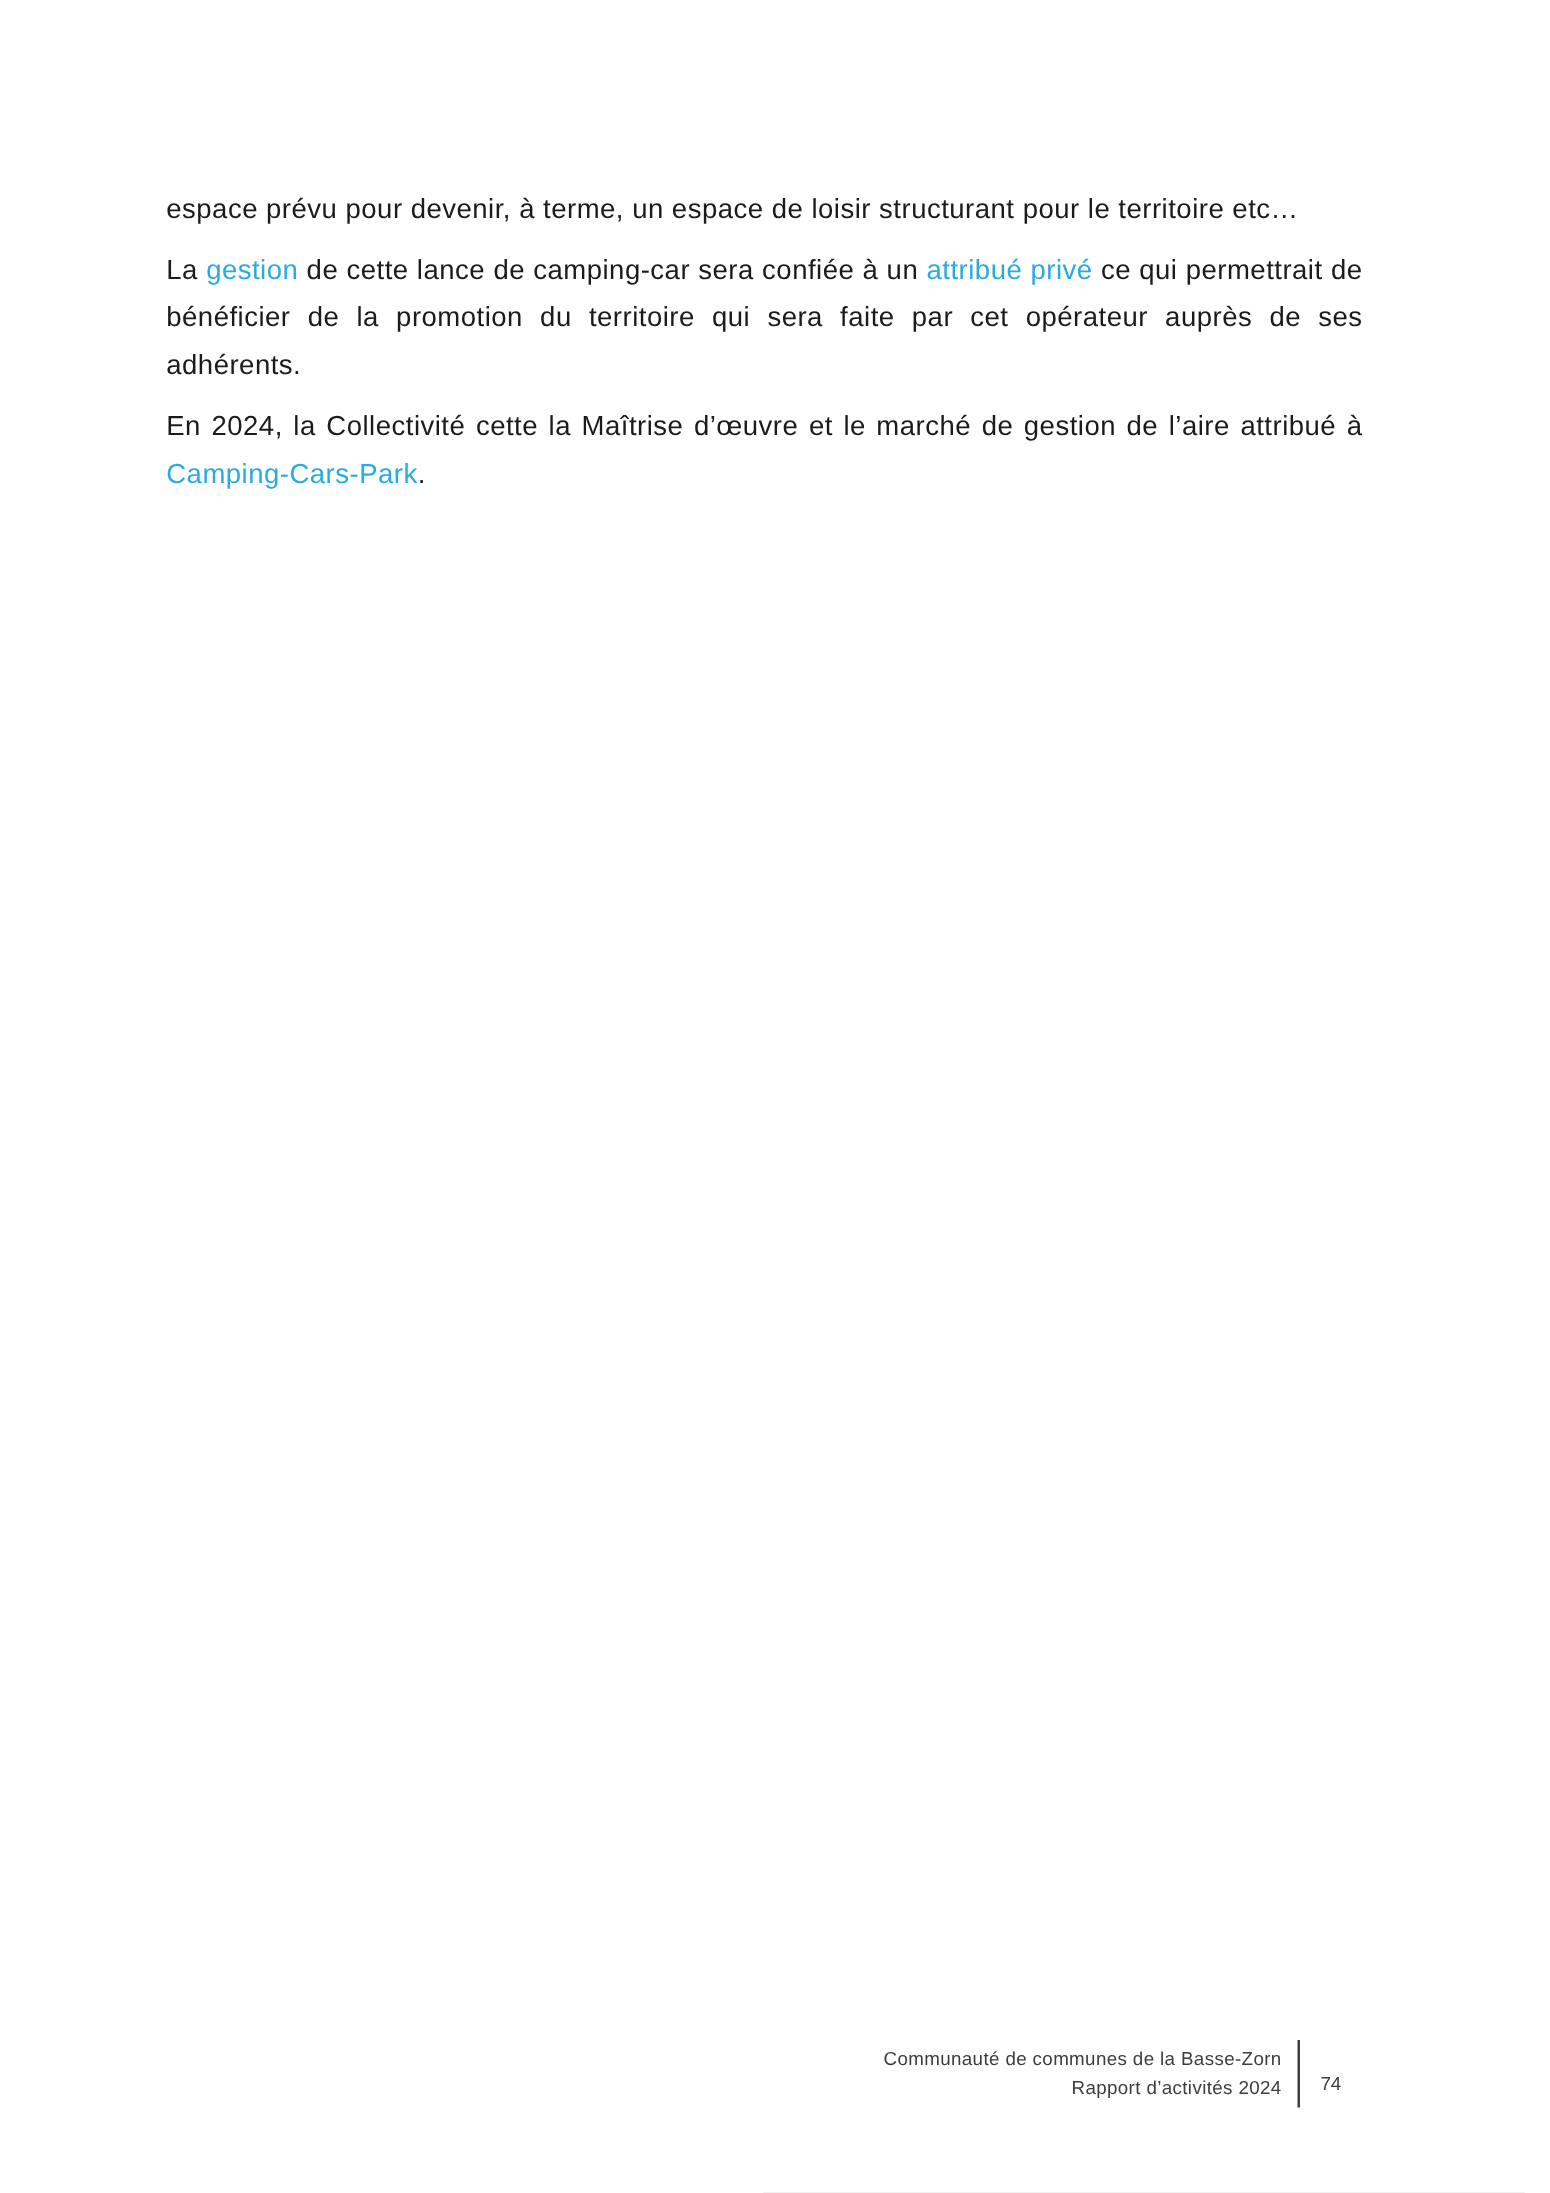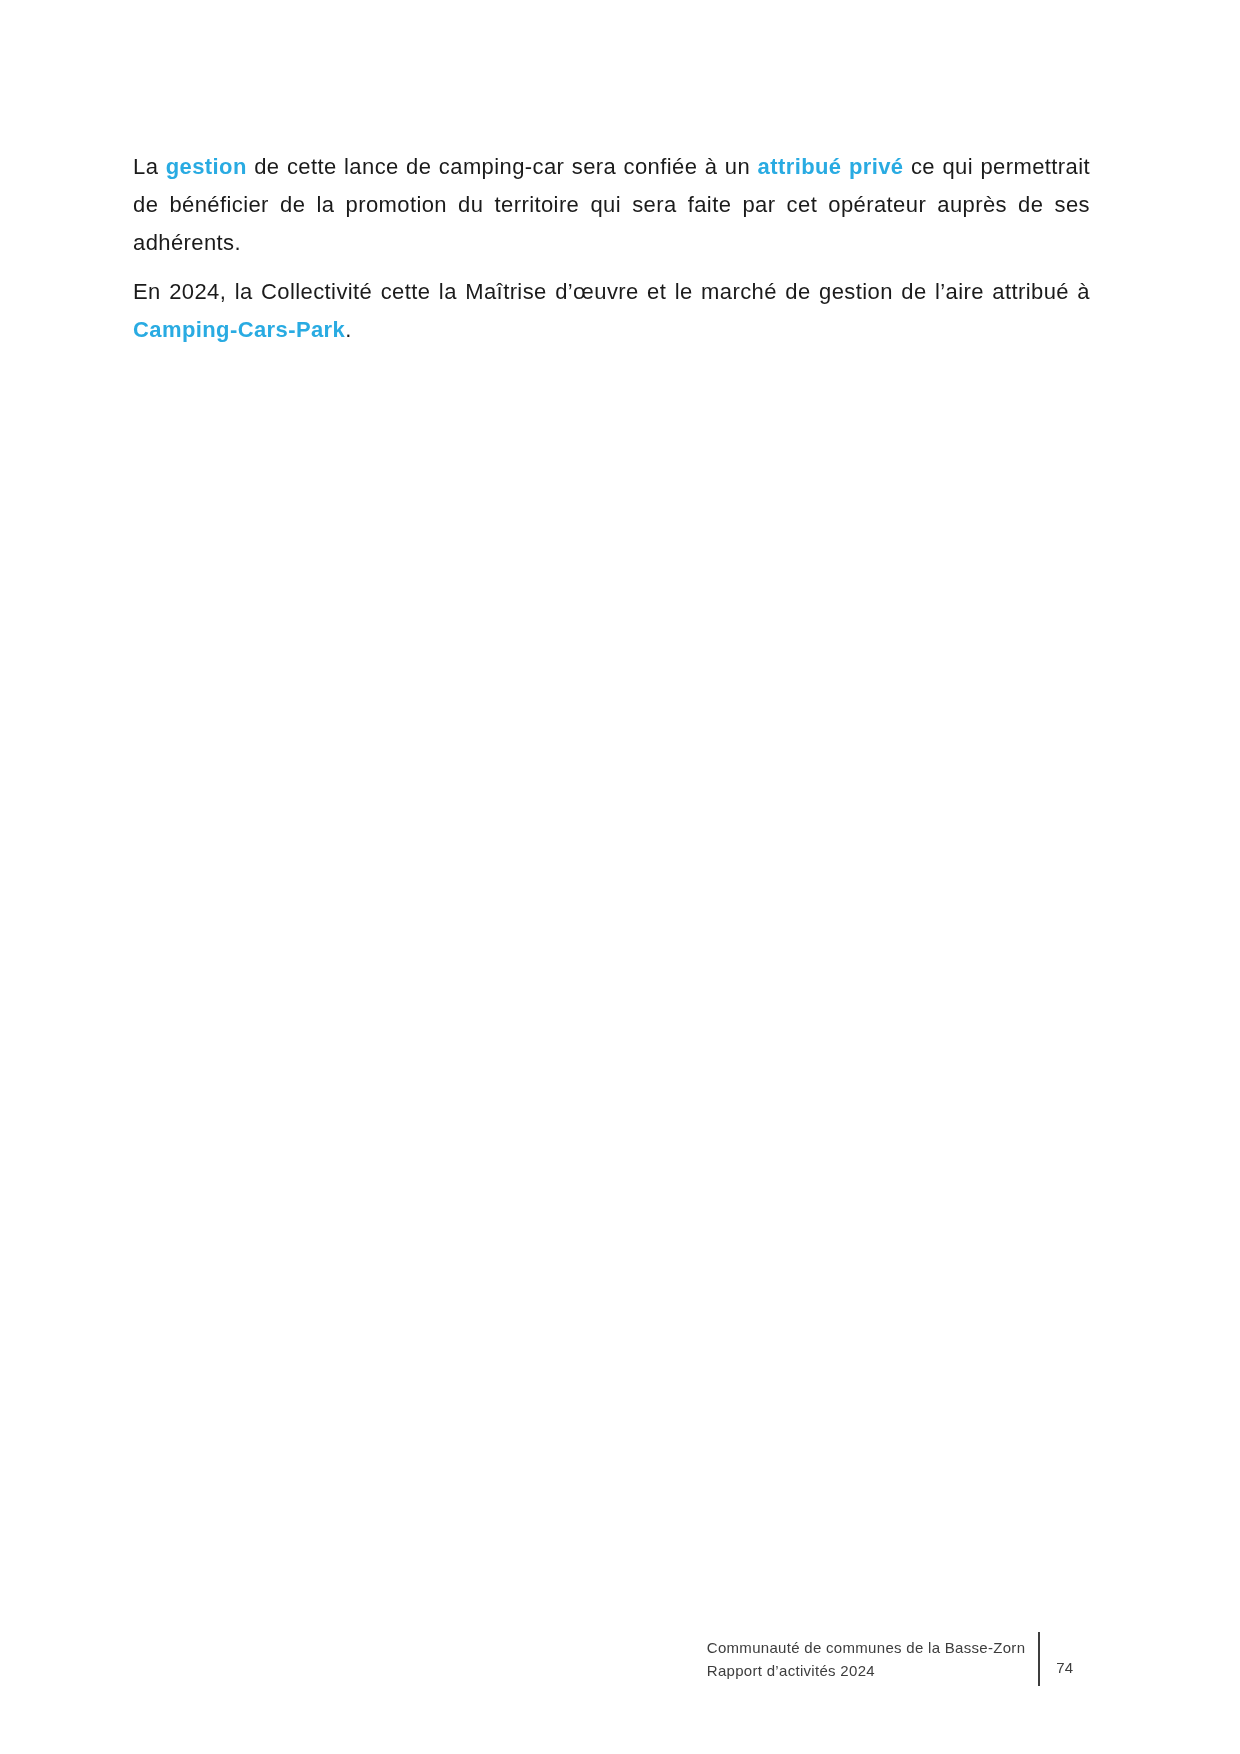--- a/index.html
+++ b/index.html
@@ -25,34 +25,34 @@
     font-size: 22px;
     line-height: 38px;
     letter-spacing: 0.4px;
   }
   .para {
     margin: 0 0 11px 0;
     text-align: justify;
   }
   .para span.hl {
     color: var(--accent, #29abe2);
-    font-weight: bold;
   }
   .footer {
     position: absolute;
     top: 1632px;
     right: 167px;
     display: flex;
     flex-direction: row;
     align-items: center;
     color: var(--footer-color, #3d3d3d);
     font-size: 15px;
     line-height: 23px;
   }
   .footer-lines {
+    text-align: right;
     letter-spacing: 0.3px;
   }
   .footer-divider {
     width: 2px;
     height: 54px;
     background: var(--footer-color, #3d3d3d);
     margin-left: 13px;
     margin-right: 16px;
     flex: 0 0 auto;
   }
@@ -61,20 +61,21 @@
     margin-top: 16px;
   }
 </style>
 </head>
 <body>
 
 <div class="page">
 
   <main class="content">
 
+  <p class="para"><span>espace prévu pour devenir, à terme, un espace de loisir structurant pour le territoire etc…</span></p>
       <p class="para"><span>La </span><span class="hl">gestion</span><span> de cette lance de camping-car sera confiée à un </span><span class="hl">attribué privé</span><span> ce qui permettrait de bénéficier de la promotion du territoire qui sera faite par cet opérateur auprès de ses adhérents.</span></p>
       <p class="para"><span>En 2024, la Collectivité cette la Maîtrise d’œuvre et le marché de gestion de l’aire attribué à </span><span class="hl">Camping-Cars-Park</span><span>.</span></p>
     </main>
 
   <footer class="footer">
     <div class="footer-lines">
       <div>Communauté de communes de la Basse-Zorn</div>
       <div>Rapport d’activités 2024</div>
     </div>
     <div class="footer-divider"></div>

